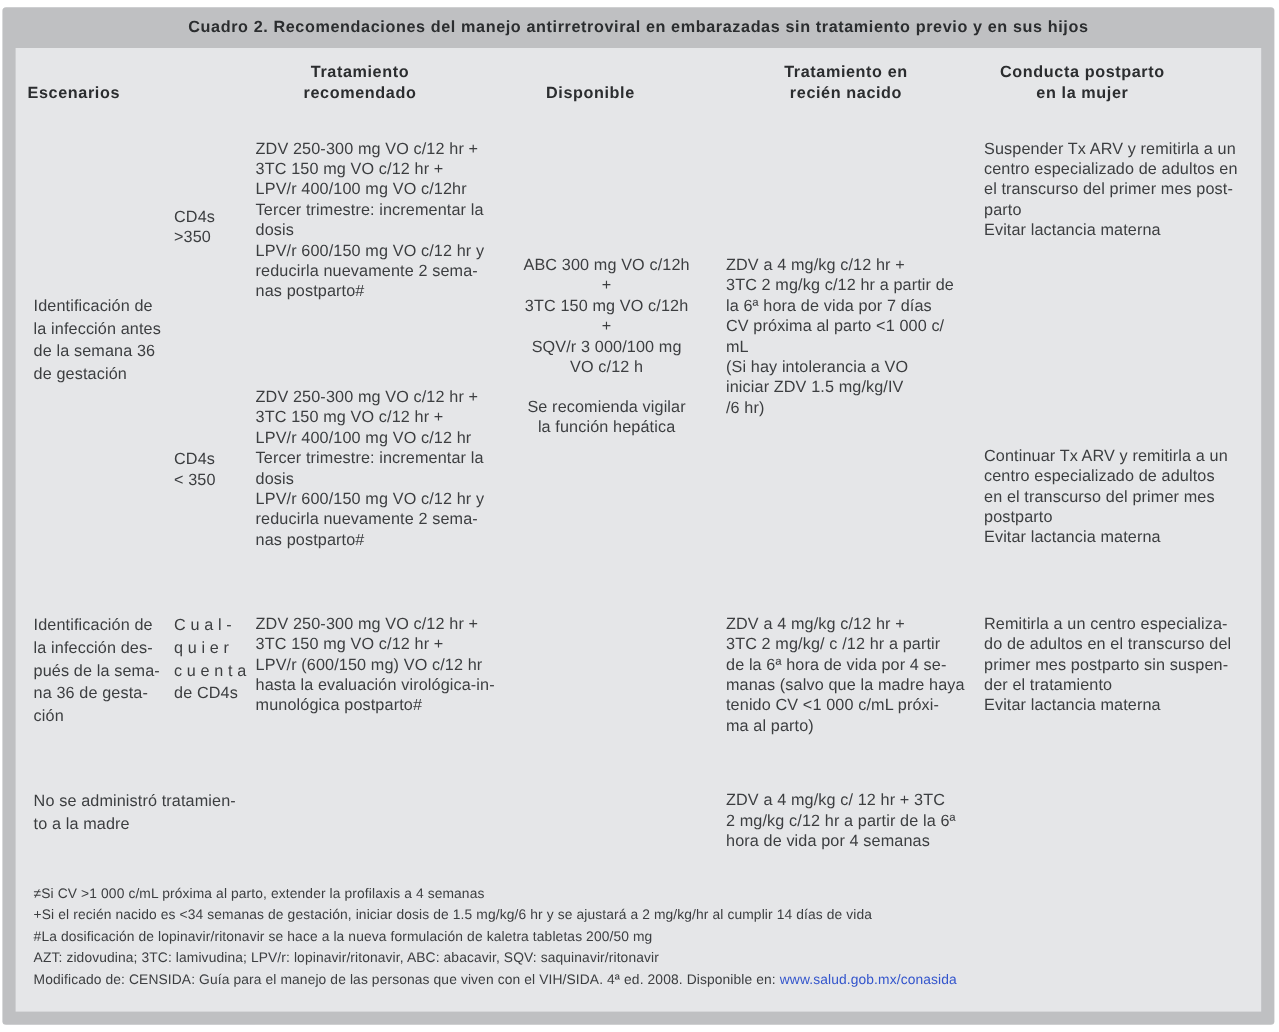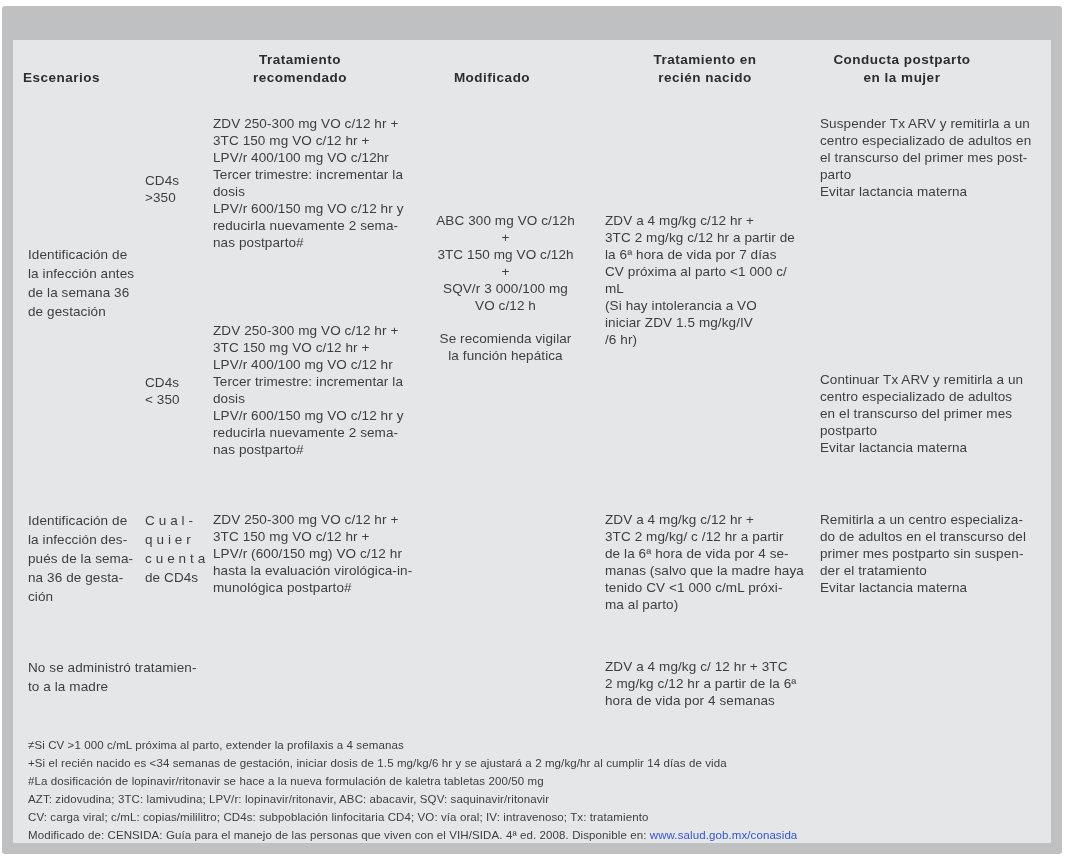--- a/index.html
+++ b/index.html
@@ -58,26 +58,27 @@
     font-size:11.5px;line-height:18px;color:#3c3e40;letter-spacing:0.1px;
   }
   .fn{white-space:pre-line;}
   .link{color:#3355cc;text-decoration:none;cursor:pointer;}
 </style>
 </head>
 <body>
 
 <div class="page">
   <div class="frame">
+    <div class="table-title">Cuadro 2. Recomendaciones del manejo antirretroviral en embarazadas sin tratamiento previo y en sus hijos</div>
     <div class="panel">
 
       <div class="cell hdr h-esc">Escenarios</div>
       <div class="cell hdr h-trat">Tratamiento
 recomendado</div>
-      <div class="cell hdr h-alt">Modificado</div>
+      <div class="cell hdr h-alt">Disponible</div>
       <div class="cell hdr h-con">Conducta postparto
 en la mujer</div>
       <div class="cell hdr h-rn">Tratamiento en
 recién nacido</div>
 
       <div class="cell r1-esc">Identificación de
 la infección antes
 de la semana 36
 de gestación</div>
       <div class="cell r1-cd4a">CD4s
@@ -157,19 +158,18 @@
 to a la madre</div>
       <div class="cell r3-rn">ZDV a 4 mg/kg c/ 12 hr + 3TC
 2 mg/kg c/12 hr a partir de la 6ª
 hora de vida por 4 semanas</div>
 
       <div class="footnotes">
         <div class="fn">≠Si CV &gt;1 000 c/mL próxima al parto, extender la profilaxis a 4 semanas</div>
         <div class="fn">+Si el recién nacido es &lt;34 semanas de gestación, iniciar dosis de 1.5 mg/kg/6 hr y se ajustará a 2 mg/kg/hr al cumplir 14 días de vida</div>
         <div class="fn">#La dosificación de lopinavir/ritonavir se hace a la nueva formulación de kaletra tabletas 200/50 mg</div>
         <div class="fn">AZT: zidovudina; 3TC: lamivudina; LPV/r: lopinavir/ritonavir, ABC: abacavir, SQV: saquinavir/ritonavir</div>
-        <div class="fn">CV: carga viral; c/mL: copias/mililitro; CD4s: subpoblación linfocitaria CD4; VO: vía oral; IV: intravenoso; Tx: tratamiento</div>
         <div class="fn"><span>Modificado de: CENSIDA: Guía para el manejo de las personas que viven con el VIH/SIDA. 4ª ed. 2008. Disponible en: </span><a class="link" href="www.salud.gob.mx/conasida">www.salud.gob.mx/conasida</a></div>
       </div>
 
     </div>
   </div>
 </div>
 
 </body></html>

